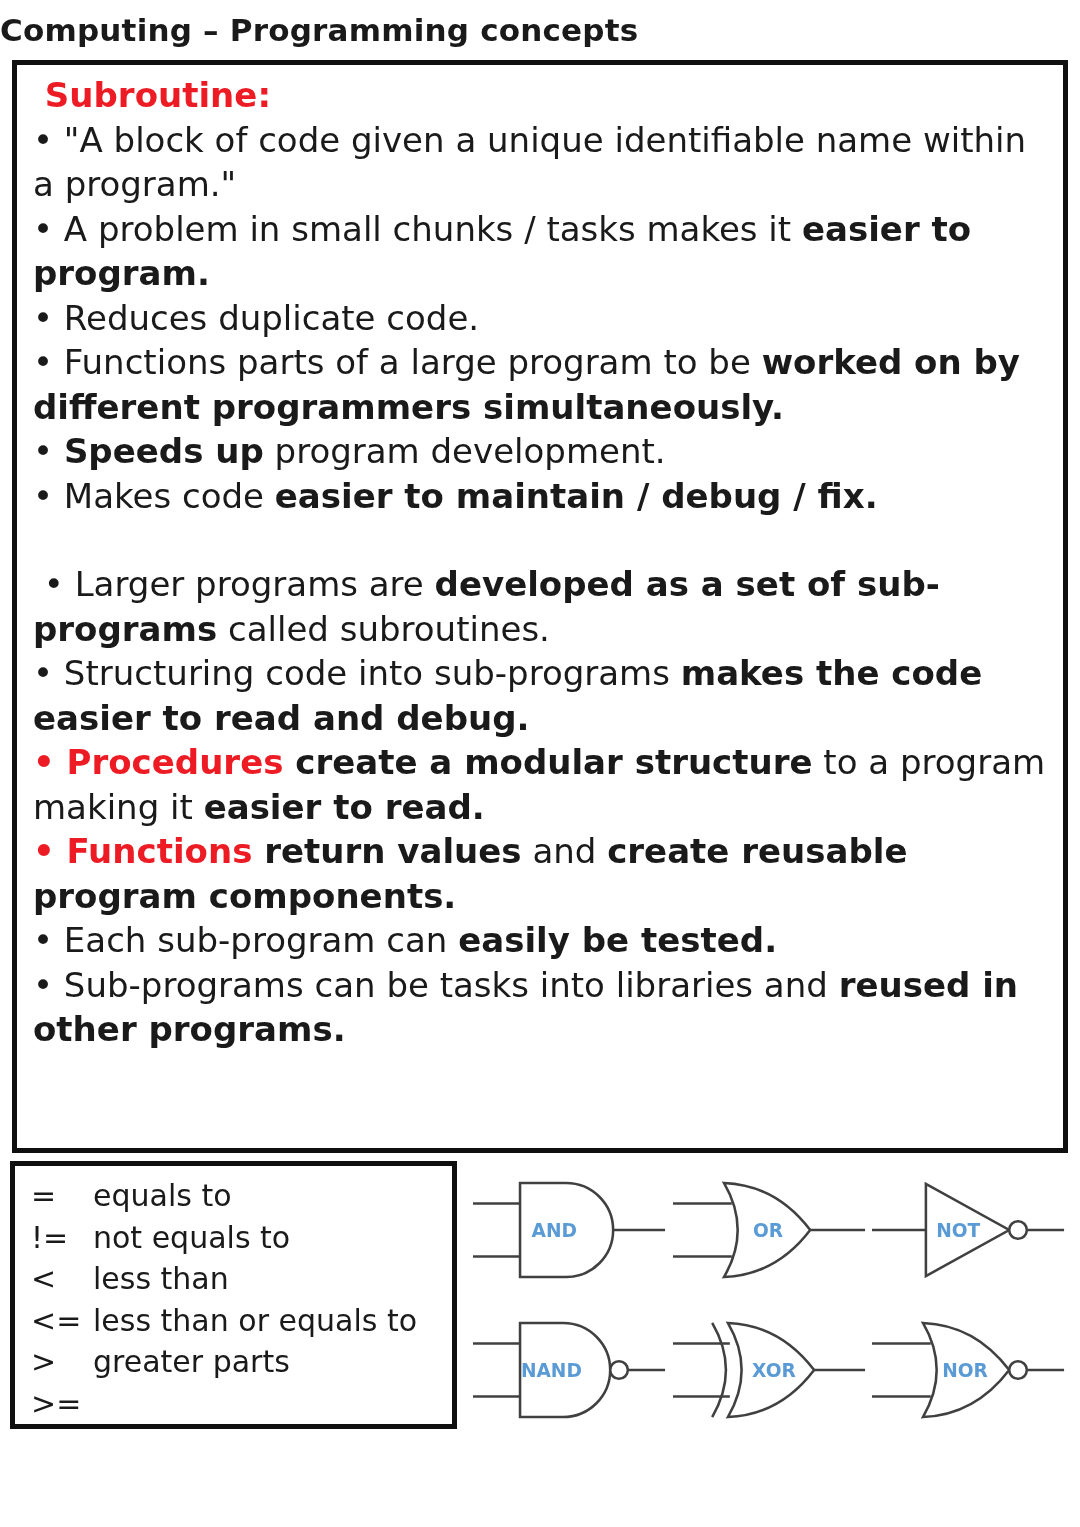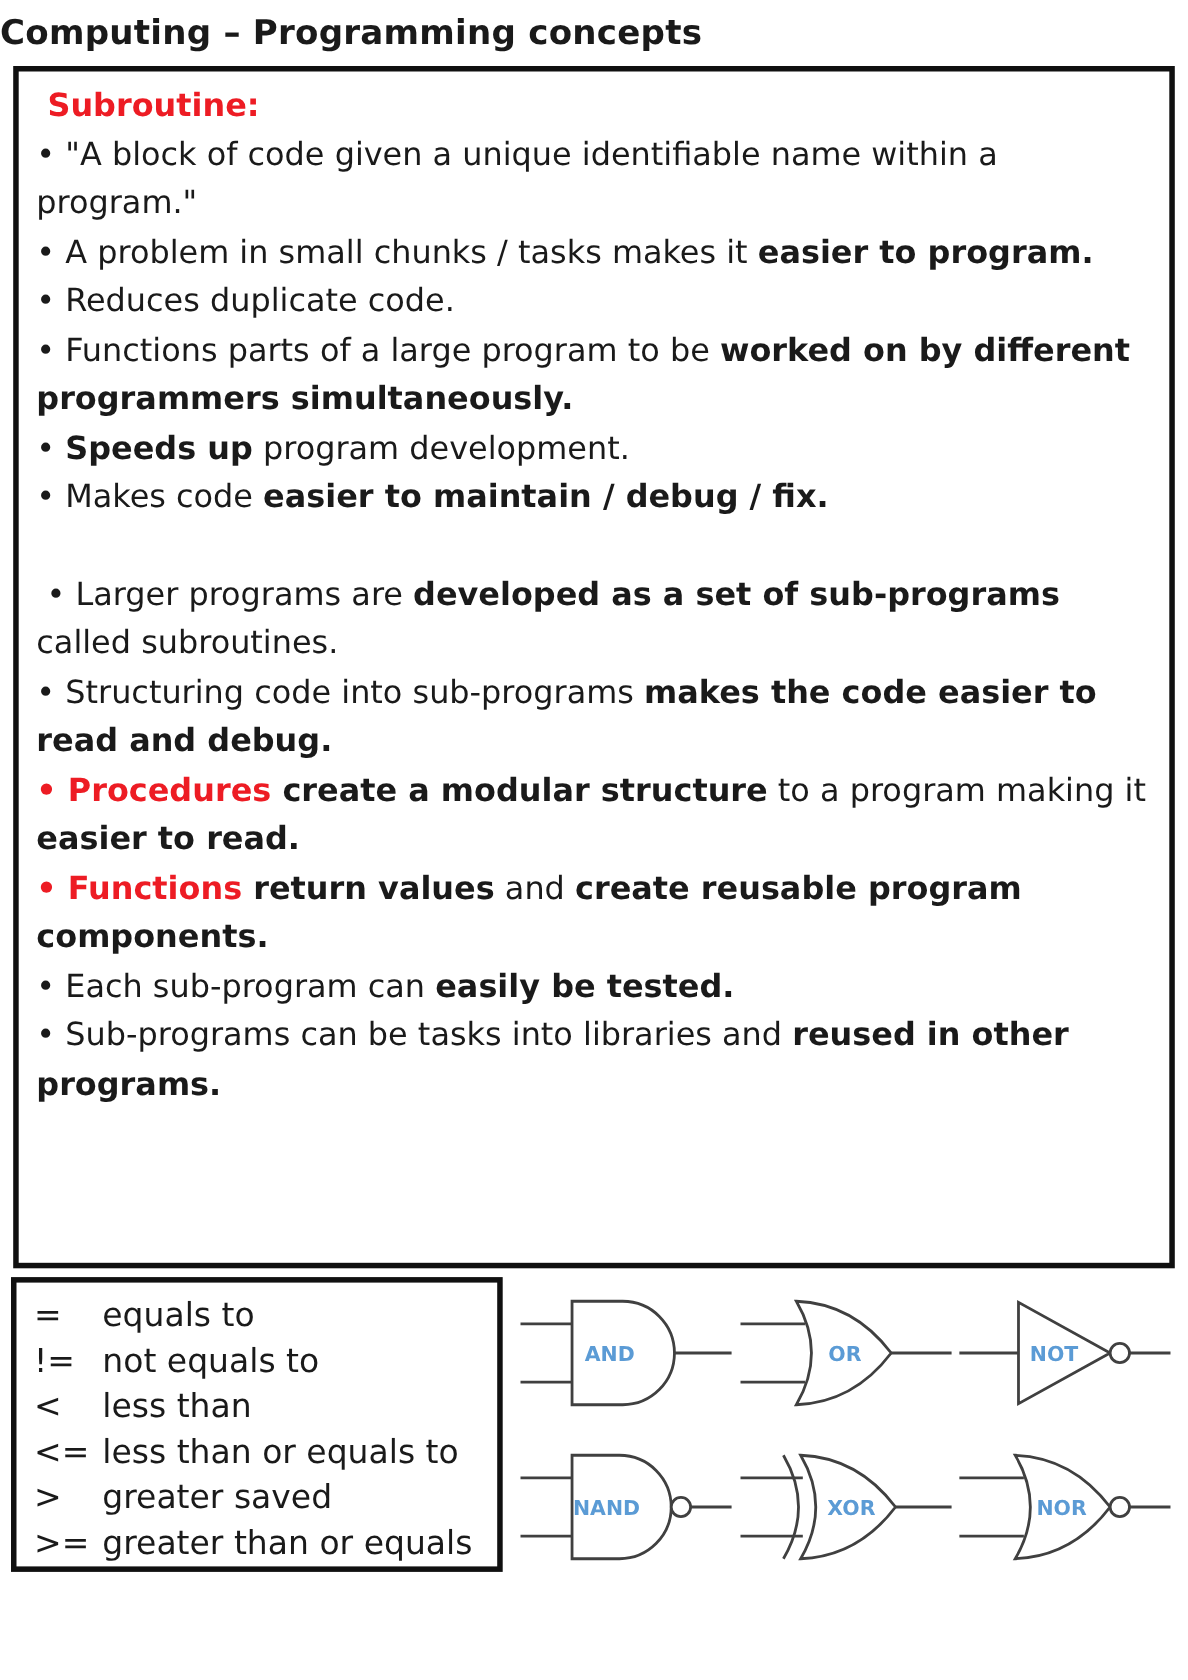--- a/index.html
+++ b/index.html
@@ -22,21 +22,21 @@
     font-weight:bold;
     padding-top:12px;
     letter-spacing:.2px;
   }
   .main-box{
     margin:12px 12px 0 12px;
     border:5px solid #101010;
     height:1093px;
     padding:8px 16px 0 16px;
     overflow:hidden;
-    font-size:29px;
+    font-size:34px;
     line-height:44.5px;
   }
   .main-box p{white-space:pre-wrap;}
   .heading-line{font-weight:bold;color:var(--red);}
   .b{font-weight:bold;text-align:right;}
   .r{color:var(--red);}
   .spacer{height:44px;}
   .bottom{
     display:flex;
     margin:8px 0 0 10px;
@@ -113,25 +113,24 @@
     <div class="op-row">
       <span class="op-sym">&lt;</span>
       <span class="op-mean">less than</span>
     </div>
     <div class="op-row">
       <span class="op-sym">&lt;=</span>
       <span class="op-mean">less than or equals to</span>
     </div>
     <div class="op-row">
       <span class="op-sym">&gt;</span>
-      <span class="op-mean">greater saved</span>
+      <span class="op-mean">greater parts</span>
     </div>
     <div class="op-row">
       <span class="op-sym">&gt;=</span>
-      <span class="op-mean">greater than or equals</span>
     </div>
   </div>
 
   <div class="gates">
     <div class="gate-row">
 
       <svg class="gate" viewBox="0 0 200 120">
         <line x1="0" y1="33" x2="48" y2="33"></line>
         <line x1="0" y1="87" x2="48" y2="87"></line>
         <path d="M48,12 H95 A48,48 0 0 1 95,108 H48 Z"></path>

